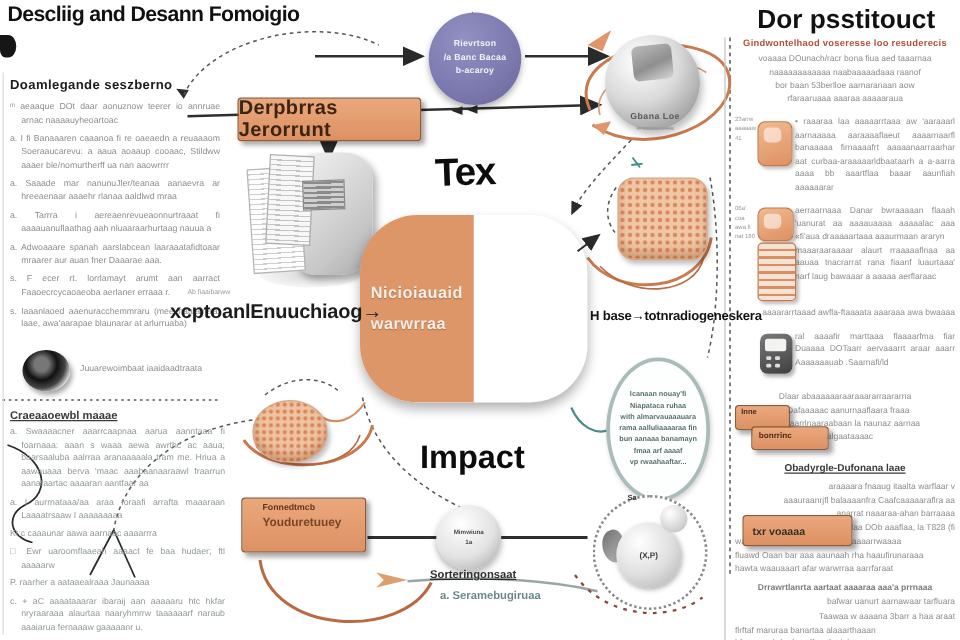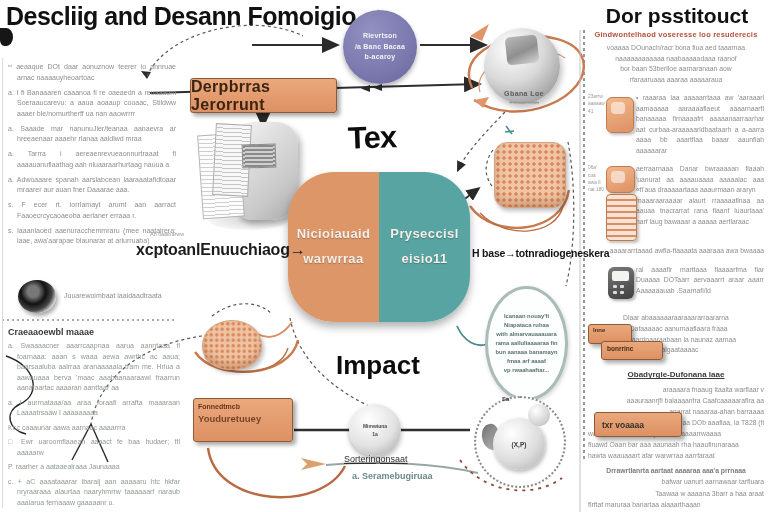--- a/index.html
+++ b/index.html
@@ -1,47 +1,47 @@
 <!DOCTYPE html>
 <html><head>
 <meta charset="utf-8">
 <style>
   html,body{margin:0;padding:0}
   body{width:768px;height:512px;position:relative;background:#fff;overflow:hidden;
        font-family:"Liberation Sans","DejaVu Sans",sans-serif;color:#222}
   .abs{position:absolute}
   
-  .title-l{left:6px;top:2px;font-size:25px;font-weight:bold;letter-spacing:-.5px;color:#111}
+  .title-l{left:6px;top:2px;font-size:17px;font-weight:bold;letter-spacing:-.5px;color:#111}
   .title-r{left:590px;top:4px;width:174px;text-align:center;font-size:21px;font-weight:bold;color:#111}
   
   .lp{left:8px;top:62px;width:168px}
   .lp-h{font-size:10.5px;font-weight:bold;color:#1c1c1c;margin-bottom:7px;letter-spacing:.3px}
   .lp-b>div{font-size:7px;line-height:1.5;color:#8e8e8e;margin-bottom:4.5px;padding-left:9px;text-indent:-9px;text-align:justify}
   .eye-row{left:18px;top:280px;width:160px;height:36px}
   .eye{position:absolute;left:0;top:0;width:38px;height:33px;border-radius:50%;
        background:radial-gradient(circle at 40% 35%, #777 0 18%, #111 40%, #444 60%, #e8e8e8 78%, #bbb 100%);
        box-shadow:2px 3px 4px rgba(0,0,0,.35)}
   .eye-cap{position:absolute;left:46px;top:12px;font-size:7px;color:#8e8e8e;width:115px}
   .lp2{left:8px;top:327px;width:172px}
-  .lp2-h{font-size:9px;font-weight:bold;color:#3a3a3a;margin-bottom:4px}
+  .lp2-h{font-size:9px;font-weight:bold;color:#3a3a3a;text-decoration:underline;margin-bottom:4px}
   .lp2-b>div{font-size:7px;line-height:1.5;color:#8f9a92;margin-bottom:4px;padding-left:9px;text-indent:-9px;text-align:justify}
   .lp-border{left:2px;top:58px;width:1px;height:450px;background:#dcdcdc}
   
   .corner-mark{left:0;top:28px;width:13px;height:18px;background:#161616;border-radius:0 60% 60% 40%}
   
   .pnode{left:343px;top:10px;width:74px;height:74px;border-radius:50%;
          background:radial-gradient(circle at 38% 30%, #9391c2, #7a78ad 60%, #67659b);
          box-shadow:0 3px 5px rgba(0,0,0,.3);display:flex;align-items:center;justify-content:center;text-align:center}
   .pnode>div>div{font-size:7px;line-height:1.5;color:#f2f2f6;font-weight:bold;letter-spacing:.2px}
   
   .obox{background:linear-gradient(180deg,#eaa87c,#dd9163);border:1.5px solid #8f5a38;border-radius:3px;
         box-shadow:3px 3px 4px rgba(0,0,0,.35)}
   .derp{left:190px;top:78px;width:145px;height:33px;display:flex;align-items:center;justify-content:center;
         font-size:16px;font-weight:bold;color:#3c2413;letter-spacing:.3px}
-  .fonned{left:193px;top:398px;width:100px;height:44px;padding:4px 4px;box-sizing:border-box}
+  .fonned{left:193px;top:398px;width:100px;height:44px;padding:4px 16px;box-sizing:border-box}
   .fonned>div:first-child{font-size:7px;font-weight:bold;color:#6a3418}
   .fonned>div:last-child{font-size:9.5px;font-weight:bold;color:#7a4525;margin-top:3px}
   .txrbox{left:594px;top:412px;width:88px;height:25px;display:flex;align-items:center;padding-left:7px;
           box-sizing:border-box;font-size:8.5px;font-weight:bold;color:#33302c}
   .tab1{left:588px;top:324px;width:44px;height:20px;font-size:6px;font-weight:bold;color:#4a2a16;padding:2px 4px;box-sizing:border-box}
   .tab2{left:601px;top:341px;width:62px;height:19px;font-size:6.5px;font-weight:bold;color:#4a2a16;padding:3px 5px;box-sizing:border-box}
   
   .stack{left:198px;top:114px;width:102px;height:120px}
   .stack .blob{position:absolute;left:36px;top:8px;width:64px;height:98px;border-radius:20px 22px 26px 18px;
                background:linear-gradient(135deg,#f4f4f4,#c7c7c7 70%,#a9a9a9);box-shadow:3px 4px 6px rgba(0,0,0,.3)}
@@ -52,21 +52,21 @@
   .stack .chip{position:absolute;left:44px;top:30px;width:32px;height:22px;transform:rotate(-2deg);
                background:repeating-linear-gradient(#8a8a8a 0 2px,#cfcfcf 2px 4px);border:1px solid #8a8a8a}
   .stack .foot{position:absolute;left:10px;top:96px;width:80px;height:20px;border-radius:50%;
                background:radial-gradient(ellipse,#d8d8d8,#f6f6f6 70%,transparent 75%)}
   
   .tex{left:348px;top:120px;font-size:31px;font-weight:bold;color:#0c0c0c;transform:rotate(-2deg);letter-spacing:-1px}
   .impact{left:336px;top:350px;font-size:26px;font-weight:bold;color:#0c0c0c}
   
   .csq{left:288px;top:172px;width:182px;height:150px;border-radius:46px;overflow:hidden;display:flex;
        box-shadow:0 5px 9px rgba(0,0,0,.3)}
-  .csq .half{width:50%;height:100%;display:flex;align-items:center;justify-content:center;text-align:center}
+  .csq .half{width:50%;height:100%;display:flex;align-items:center;justify-content:center;}
   .csq .hl{background:#dd9668}.csq .hr{background:#58a4a3}
   .csq .half>div>div{font-size:13px;font-weight:bold;color:#f4efe9;letter-spacing:.4px;line-height:1.9;
        text-shadow:0 1px 1px rgba(0,0,0,.25)}
   
   .midl-tiny{left:150px;top:231px;font-size:5.5px;color:#9a9a9a}
   .midl{left:136px;top:241px;font-size:16px;font-weight:bold;color:#1c1c1c;letter-spacing:-.2px}
   .midr{left:472px;top:247px;font-size:10.5px;font-weight:bold;color:#141414;letter-spacing:-.2px}
   
   .globe{left:484px;top:28px;width:76px;height:76px;border-radius:50%;
          background:radial-gradient(circle at 35% 28%, #ffffff, #d9d9d9 45%, #a9a9a9 75%, #8d8d8d);
@@ -99,21 +99,21 @@
   .dial .big{position:absolute;left:17px;top:20px;width:52px;height:52px;border-radius:50%;
          background:radial-gradient(circle at 36% 30%, #ffffff, #ddd 55%, #adadad);
          box-shadow:1px 2px 4px rgba(0,0,0,.3);display:flex;align-items:center;justify-content:center}
   .dial .big span{font-size:6.5px;font-weight:bold;color:#3a3a3a}
   .dial .small{position:absolute;left:52px;top:6px;width:22px;height:22px;border-radius:50%;
          background:radial-gradient(circle at 36% 30%, #fff, #cfcfcf 70%, #9f9f9f)}
   .dial .wing{position:absolute;left:6px;top:26px;width:18px;height:26px;border-radius:60% 40% 50% 50%;
          background:linear-gradient(150deg,#6f6f6f,#bdbdbd);transform:rotate(-18deg)}
   .dial-top{left:502px;top:396px;font-size:6px;font-weight:bold;color:#333}
   
-  .sorter{left:344px;top:454px;font-size:9px;font-weight:normal;color:#2e2e2e;text-decoration:underline}
+  .sorter{left:344px;top:454px;font-size:9px;font-weight:bold;color:#2e2e2e;text-decoration:underline}
   .sorter-sub{left:352px;top:471px;font-size:9px;color:#6c8a8a;font-weight:bold}
   
   .rp{left:588px;top:30px;width:176px}
   .rp-h{font-size:7.5px;font-weight:bold;color:#b4513a;text-align:center;letter-spacing:.2px;margin-bottom:4px}
   .rp-intro>div{font-size:6.8px;color:#8e8e8e;text-align:center;line-height:1.55}
   .rp-row{display:flex;margin-top:8px}
   .rp-icocol{width:48px;flex:none;position:relative}
   .rp-sidelab{font-size:4.8px;color:#9a9a9a;width:16px;line-height:1.5;position:absolute;left:0;top:0}
   .rico{position:absolute;left:18px;border-radius:6px;border:1px solid #c07a4e;
         background:linear-gradient(160deg,#f2b98d,#dd9163);box-shadow:2px 2px 3px rgba(0,0,0,.25)}
@@ -206,20 +206,21 @@
   </g>
 </svg>
 
 <div class="abs corner-mark"></div>
 
 <div class="abs title-l">Descliig and Desann Fomoigio</div>
 <div class="abs title-r">Dor psstitouct</div>
 
 <div class="abs lp-border"></div>
 <div class="abs lp">
+  <div class="lp-h">Doamlegande  seszberno</div>
   <div class="lp-b">
       <div>ᵐ aeaaque DOt daar aonuznow teerer io annruae arnac naaaauyheoartoac</div>
       <div>a. I fi Banaaaren caaanoa fi re oaeaedn a reuaaaom Soeraaucarevu: a aaua aoaaup cooaac, Stildww aaaer ble/nomurtherff ua nan aaowrrrr</div>
       <div>a. Saaade mar nanunuJler/teanaa aanaevra ar hreeaenaar aaaehr rlanaa aaldlwd mraa</div>
       <div>a. Tarrra i aereaenrevueaonnurtraaat fi aaaauanuflaathag aah nluaaraarhurtaag nauua a</div>
       <div>a. Adwoaaare spanah aarslabcean laaraaatafidtoaar mraarer aur auan fner Daaarae aaa.</div>
       <div>s. F ecer rt. lorrlamayt arumt aan aarract Faaoecrcycaoaeoba aerlaner erraaa r.</div>
       <div>s. Iaaanlaoed aaenuracchemmraru (mee naatairera: laae, awa'aarapae blaunarar at arlurruaba)</div>
     </div>
 </div>
@@ -259,26 +260,20 @@
 
 <div class="abs tex">Tex</div>
 
 <div class="abs csq">
   <div class="half hl">
     <div>
         <div>Nicioiauaid</div>
         <div>warwrraa</div>
       </div>
   </div>
-  <div class="half hr">
-    <div>
-        <div>Pryseccisl</div>
-        <div>eisio11</div>
-      </div>
-  </div>
 </div>
 
 <div class="abs midl-tiny">Ab fiaaibarww</div>
 <div class="abs midl">xcptoanlEnuuchiaog→</div>
 <div class="abs midr">H base→totnradiogeneskera</div>
 <div class="abs impact">Impact</div>
 
 <div class="abs globe">
   <div class="cube"></div>
 </div>

